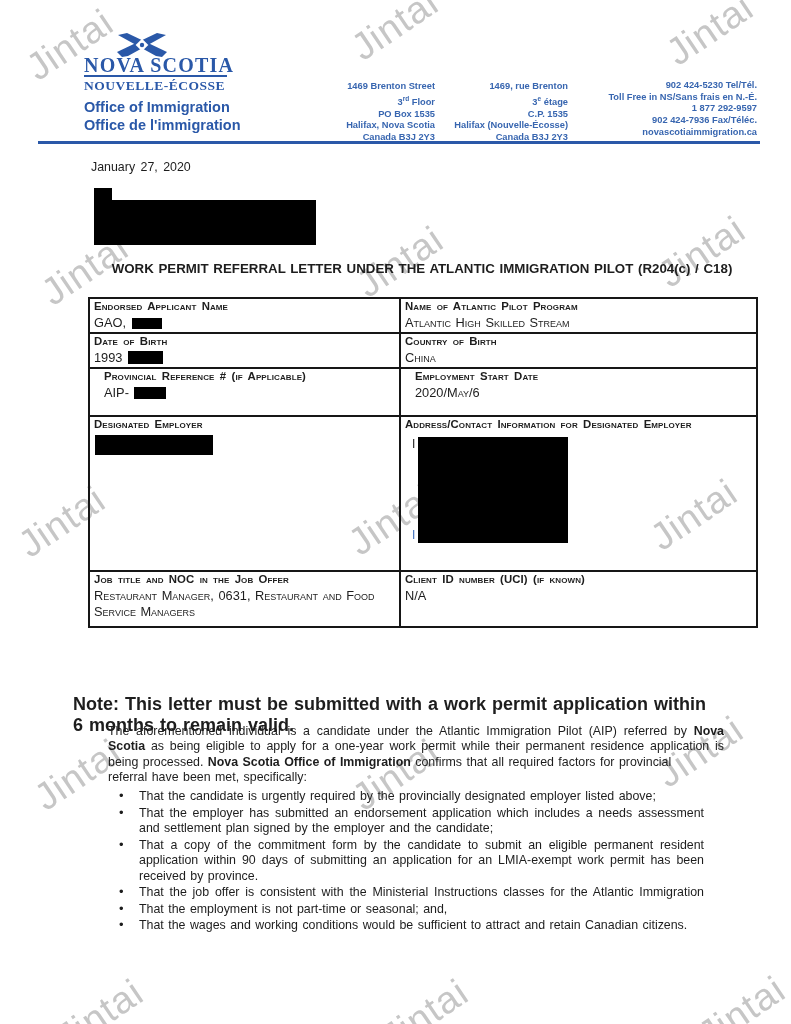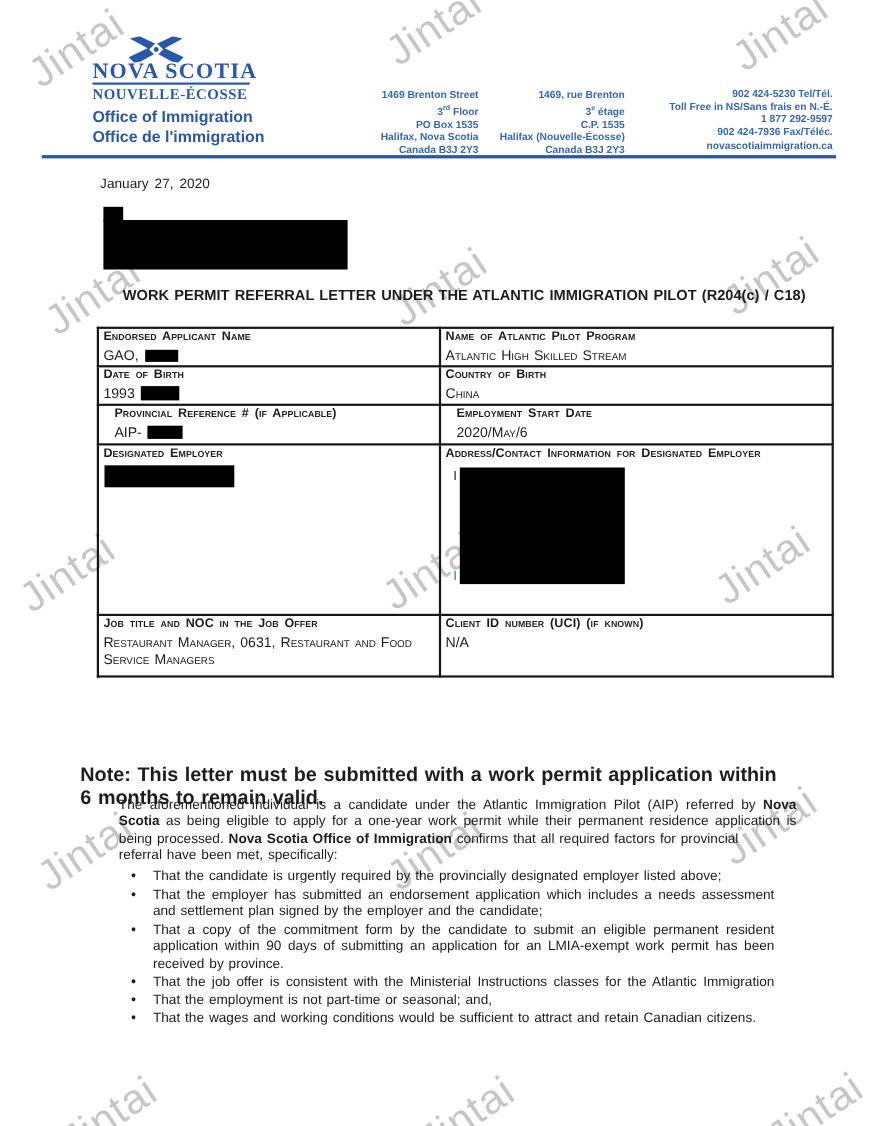--- a/index.html
+++ b/index.html
@@ -35,21 +35,21 @@
   .date{position:absolute;left:91px;top:160px;font-size:12.4px;word-spacing:2px;}
   .redact{background:#000;}
   .redact-step{position:absolute;left:94px;top:188px;width:18px;height:13px;}
   .redact-main{position:absolute;left:94px;top:200px;width:222px;height:45px;}
   .title{position:absolute;left:88px;top:261px;width:668px;text-align:center;
       font-weight:700;font-size:13.3px;word-spacing:1px;}
   
   .reftable{position:absolute;left:88px;top:297px;width:668px;border-collapse:collapse;table-layout:fixed;}
   .reftable td{border:2px solid #161616;vertical-align:top;padding:1px 8px 1px 4px;
       box-sizing:border-box;background:transparent;}
-  .r1 td{height:34px;} .r2 td{height:35px;margin-left:24px;} .r3 td{height:36px;padding-left:14px;}
+  .r1 td{height:34px;} .r2 td{height:35px;margin-left:24px;} .r3 td{height:48px;padding-left:14px;}
   .r4 td{height:155px;} .r5 td{height:70px;} .r6 td{height:56px;}
   .lbl{font-weight:700;font-variant:small-caps;font-size:11.4px;line-height:13.8px;
       letter-spacing:.1px;word-spacing:2px;}
   .val{font-variant:small-caps;font-size:12.8px;line-height:16px;word-spacing:1px;margin-top:1px;}
   .r-box{display:inline-block;vertical-align:-2px;background:#000;}
   .r-name{width:30px;height:11px;margin-left:6px;}
   .r-dob{width:35px;height:13px;margin-left:6px;}
   .r-aip{width:32px;height:12px;margin-left:5px;}
   .redact-bar{width:118px;height:20px;background:#000;margin-top:3px;margin-left:1px;}
   .bigblock-wrap{position:relative;margin-top:5px;margin-left:13px;width:150px;}

